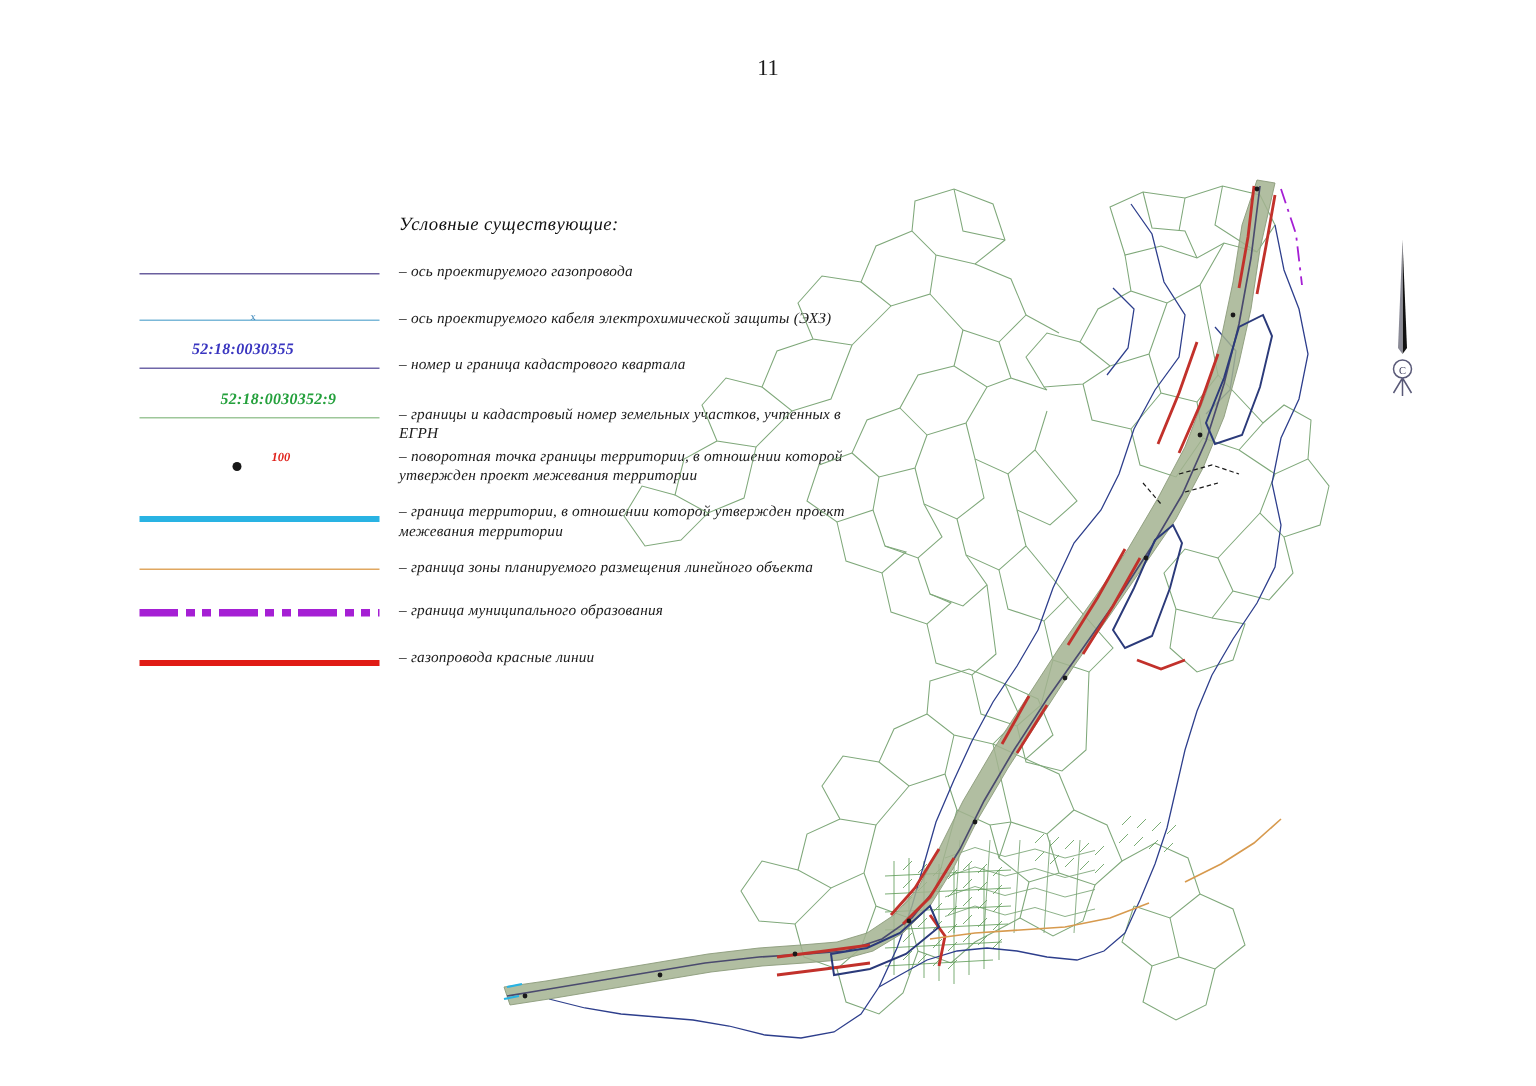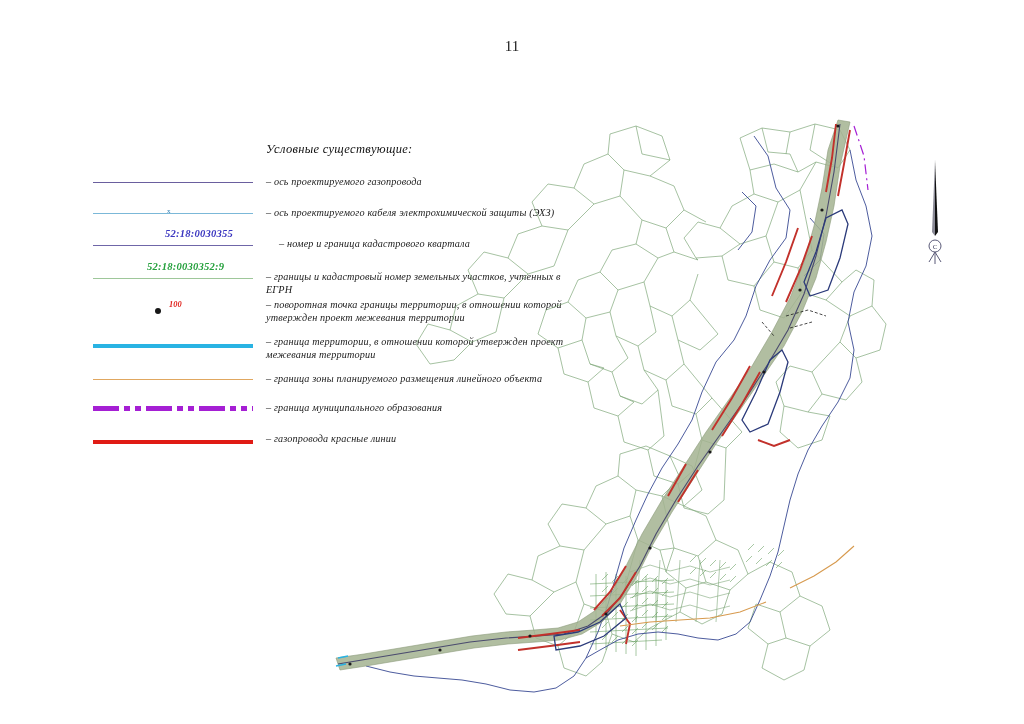--- a/index.html
+++ b/index.html
@@ -101,42 +101,42 @@
 
   .cad-label {
     position: absolute;
     font-family: "Liberation Serif", serif;
     font-style: italic;
     font-weight: bold;
     font-size: 10.6px;
     letter-spacing: 0.2px;
     white-space: nowrap;
   }
-  .cad-quarter { color: #3a36c0; left: 128px; margin-left: 37px; }
+  .cad-quarter { color: #3a36c0; left: 128px; }
   .cad-parcel  { color: #24a03c; left: 126px; margin-left: 21px; }
 
   .cable-x {
     position: absolute;
     left: 167px;
     font-family: "Liberation Serif", serif;
     font-size: 7px;
     color: #2f7fb5;
   }
 
   .pt-dot {
     position: absolute;
     left: 155px;
     width: 6px;
     height: 6px;
     border-radius: 50%;
     background: #171717;
   }
   .pt-num {
     position: absolute;
-    left: 169px;
+    left: 181px;
     font-family: "Liberation Serif", serif;
     font-style: italic;
     font-weight: bold;
     font-size: 8.4px;
     color: #e0231d;
   }
 
   
   .map {
     position: absolute;
@@ -175,21 +175,21 @@
 
     <div class="legend-row" style="top:213px;">
       <div class="sym line-cable"></div>
       <div class="cable-x" style="top:-6px;">x</div>
       <div class="desc" style="top:-7px;">– ось проектируемого кабеля электрохимической защиты (ЭХЗ)</div>
     </div>
 
     <div class="legend-row" style="top:245px;">
       <div class="cad-label cad-quarter" style="top:-17px;">52:18:0030355</div>
       <div class="sym line-quarter"></div>
-      <div class="desc" style="top:-8px;margin-left:13px;">– номер и граница кадастрового квартала</div>
+      <div class="desc" style="top:-8px;">– номер и граница кадастрового квартала</div>
     </div>
 
     <div class="legend-row" style="top:278px;">
       <div class="cad-label cad-parcel" style="top:-17px;">52:18:0030352:9</div>
       <div class="sym line-parcel"></div>
       <div class="desc" style="top:-8px;">– границы и кадастровый номер земельных участков, учтенных в ЕГРН</div>
     </div>
 
     <div class="legend-row" style="top:308px;">
       <div class="pt-dot"></div>

